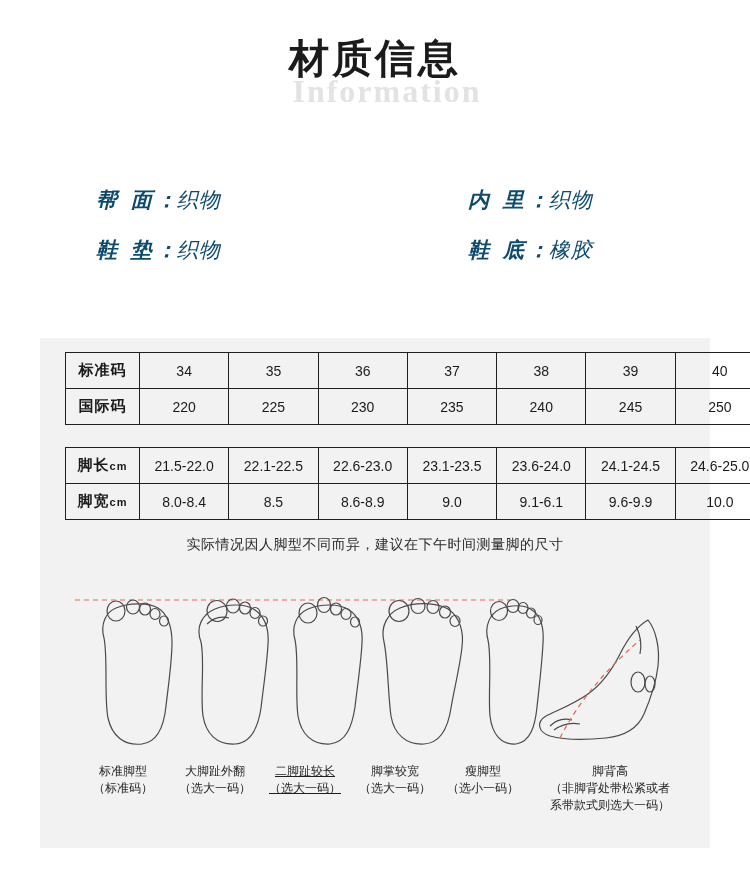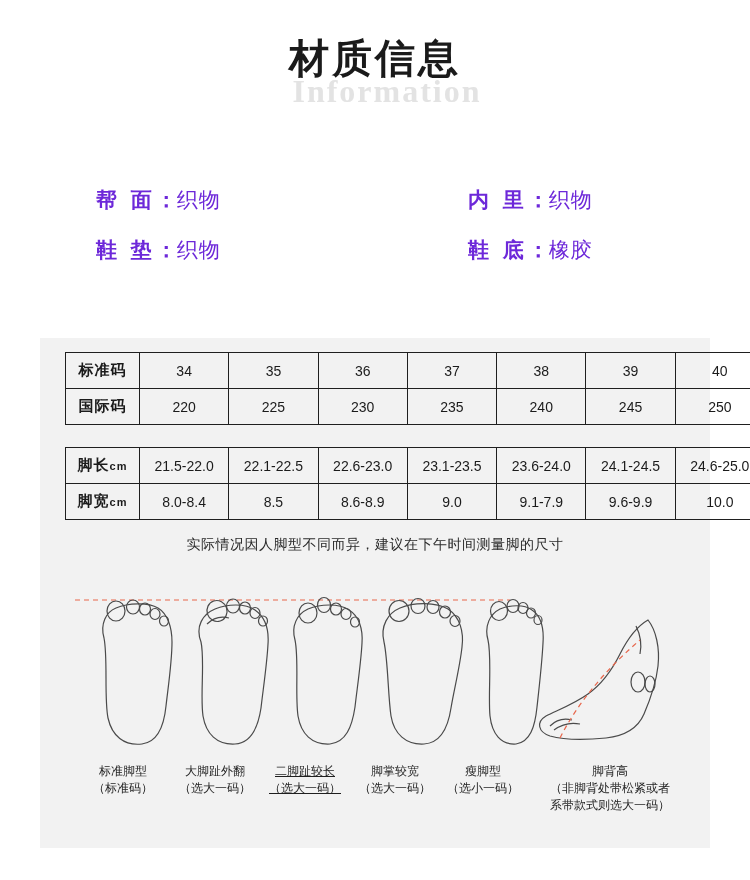--- a/index.html
+++ b/index.html
@@ -55,22 +55,23 @@
   .materials {
     position: absolute;
     top: 180px;
     left: 0;
     width: 750px;
     height: 110px;
   }
   .mat-item {
     position: absolute;
     font-size: 21px;
-    color: #6d28d9;
+    color: #0c4a6e;
     white-space: nowrap;
+    font-style: italic;
   }
   .mat-label {
     font-weight: bold;
     letter-spacing: 4px;
   }
   .mat-colon { font-weight: bold; }
   .mat-value { font-weight: normal; letter-spacing: 1px; }
 
   .mat-r1c1 { top: 6px;  left: 96px; }
   .mat-r1c2 { top: 6px;  left: 468px; }
@@ -233,21 +234,21 @@
             <td>23.6-24.0</td>
             <td>24.1-24.5</td>
             <td>24.6-25.0</td>
           </tr>
           <tr>
             <td class="rowhead"><span>脚宽</span><span class="unit">cm</span></td>
             <td>8.0-8.4</td>
             <td>8.5</td>
             <td>8.6-8.9</td>
             <td>9.0</td>
-            <td>9.1-7.9</td>
+            <td>9.1-6.1</td>
             <td>9.6-9.9</td>
             <td>10.0</td>
           </tr>
         </tbody>
       </table>
     </div>
 
     <div class="note">实际情况因人脚型不同而异，建议在下午时间测量脚的尺寸</div>
 
     <div class="feet">

